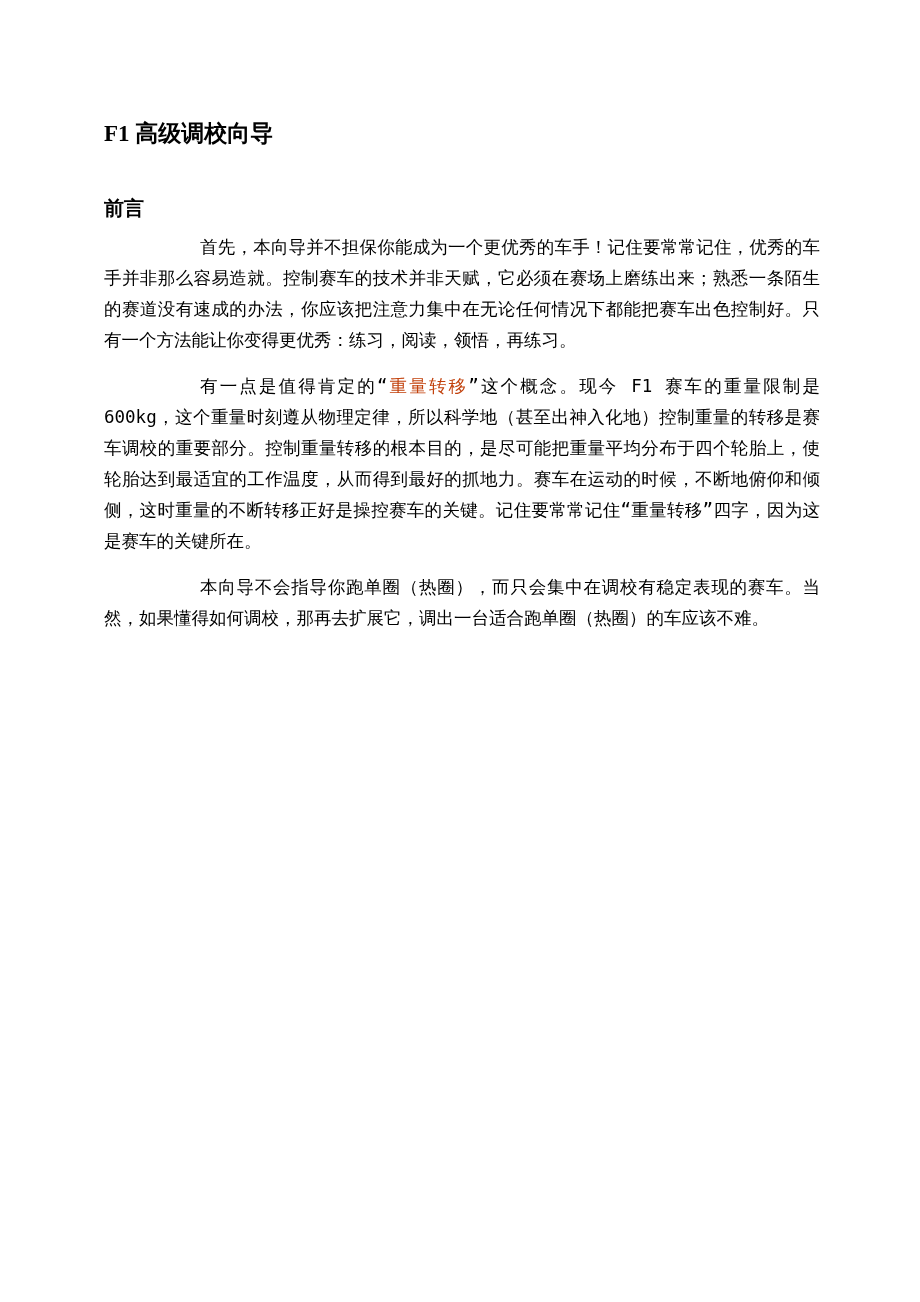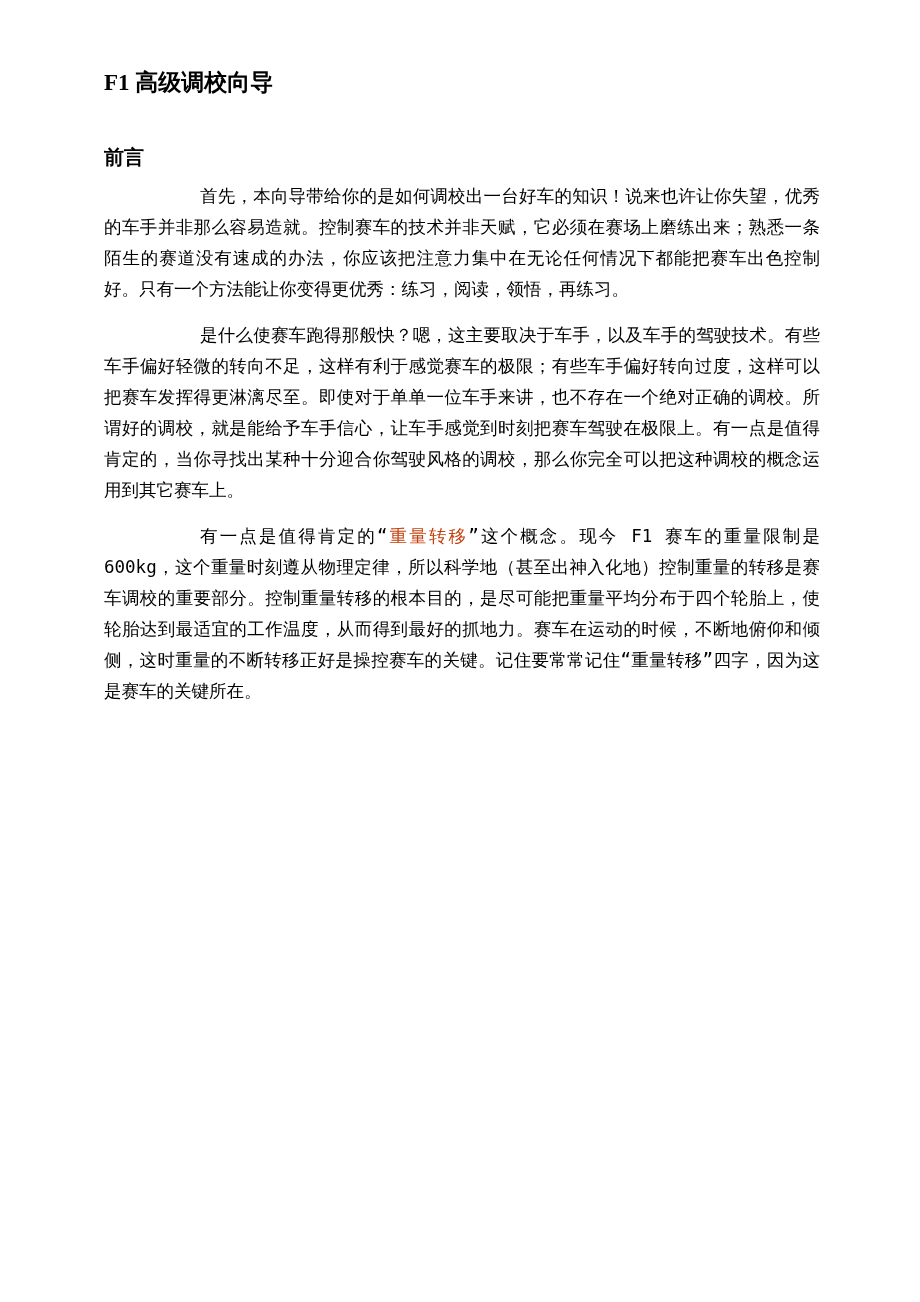--- a/index.html
+++ b/index.html
@@ -9,21 +9,21 @@
   }
   body {
     width: 920px;
     height: 1302px;
     overflow: hidden;
   }
   .page {
     box-sizing: border-box;
     width: 920px;
     height: 1302px;
-    padding: 68px 100px 0 104px;
+    padding: 119px 100px 0 104px;
     background: #ffffff;
     color: #000000;
   }
   .doc-title {
     font-family: "Liberation Serif", "DejaVu Serif", serif;
     font-size: 23px;
     font-weight: bold;
     line-height: 30px;
     margin: 0 0 44px 0;
     color: #000000;
@@ -54,21 +54,21 @@
 </head>
 <body>
 
 <div class="page">
 
   <h1 class="doc-title">F1 高级调校向导</h1>
 
 
   <h2 class="section-heading">前言</h2>
 
-  <p class="body-para indent">首先，本向导带给你的是如何调校出一台好车的知识！说来也许让你失望，优秀的车手并非那么容易造就。控制赛车的技术并非天赋，它必须在赛场上磨练出来；熟悉一条陌生的赛道没有速成的办法，你应该把注意力集中在无论任何情况下都能把赛车出色控制好。只有一个方法能让你变得更优秀：练习，阅读，领悟，再练习。</p>
+  <p class="body-para indent">首先，本向导并不担保你能成为一个更优秀的车手！记住要常常记住，优秀的车手并非那么容易造就。控制赛车的技术并非天赋，它必须在赛场上磨练出来；熟悉一条陌生的赛道没有速成的办法，你应该把注意力集中在无论任何情况下都能把赛车出色控制好。只有一个方法能让你变得更优秀：练习，阅读，领悟，再练习。</p>
 
 
-  <p class="body-para indent">是什么使赛车跑得那般快？嗯，这主要取决于车手，以及车手的驾驶技术。有些车手偏好轻微的转向不足，这样有利于感觉赛车的极限；有些车手偏好转向过度，这样可以把赛车发挥得更淋漓尽至。即使对于单单一位车手来讲，也不存在一个绝对正确的调校。所谓好的调校，就是能给予车手信心，让车手感觉到时刻把赛车驾驶在极限上。有一点是值得肯定的，当你寻找出某种十分迎合你驾驶风格的调校，那么你完全可以把这种调校的概念运用到其它赛车上。</p>
 
   <p class="body-para indent"><span>有一点是值得肯定的“</span><span class="hl" style="color: #c2410c;">重量转移</span><span>”这个概念。现今 F1 赛车的重量限制是 600kg，这个重量时刻遵从物理定律，所以科学地（甚至出神入化地）控制重量的转移是赛车调校的重要部分。控制重量转移的根本目的，是尽可能把重量平均分布于四个轮胎上，使轮胎达到最适宜的工作温度，从而得到最好的抓地力。赛车在运动的时候，不断地俯仰和倾侧，这时重量的不断转移正好是操控赛车的关键。记住要常常记住“重量转移”四字，因为这是赛车的关键所在。</span></p>
 
+  <p class="body-para indent">本向导不会指导你跑单圈（热圈），而只会集中在调校有稳定表现的赛车。当然，如果懂得如何调校，那再去扩展它，调出一台适合跑单圈（热圈）的车应该不难。</p>
 
 </div>
 
 </body></html>

